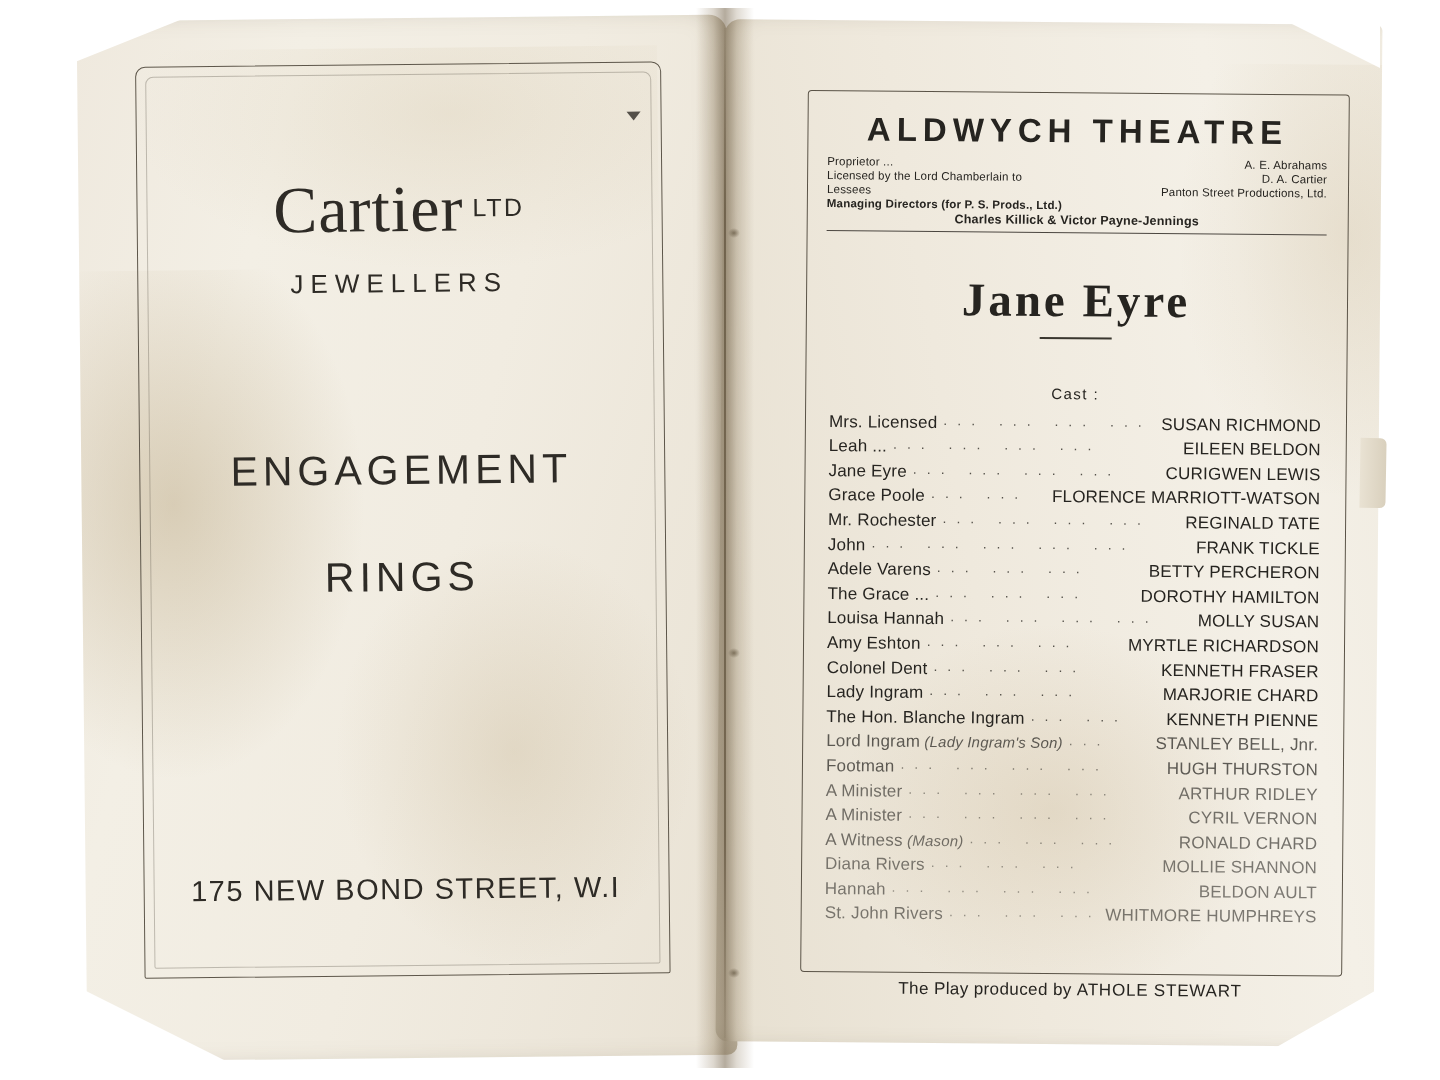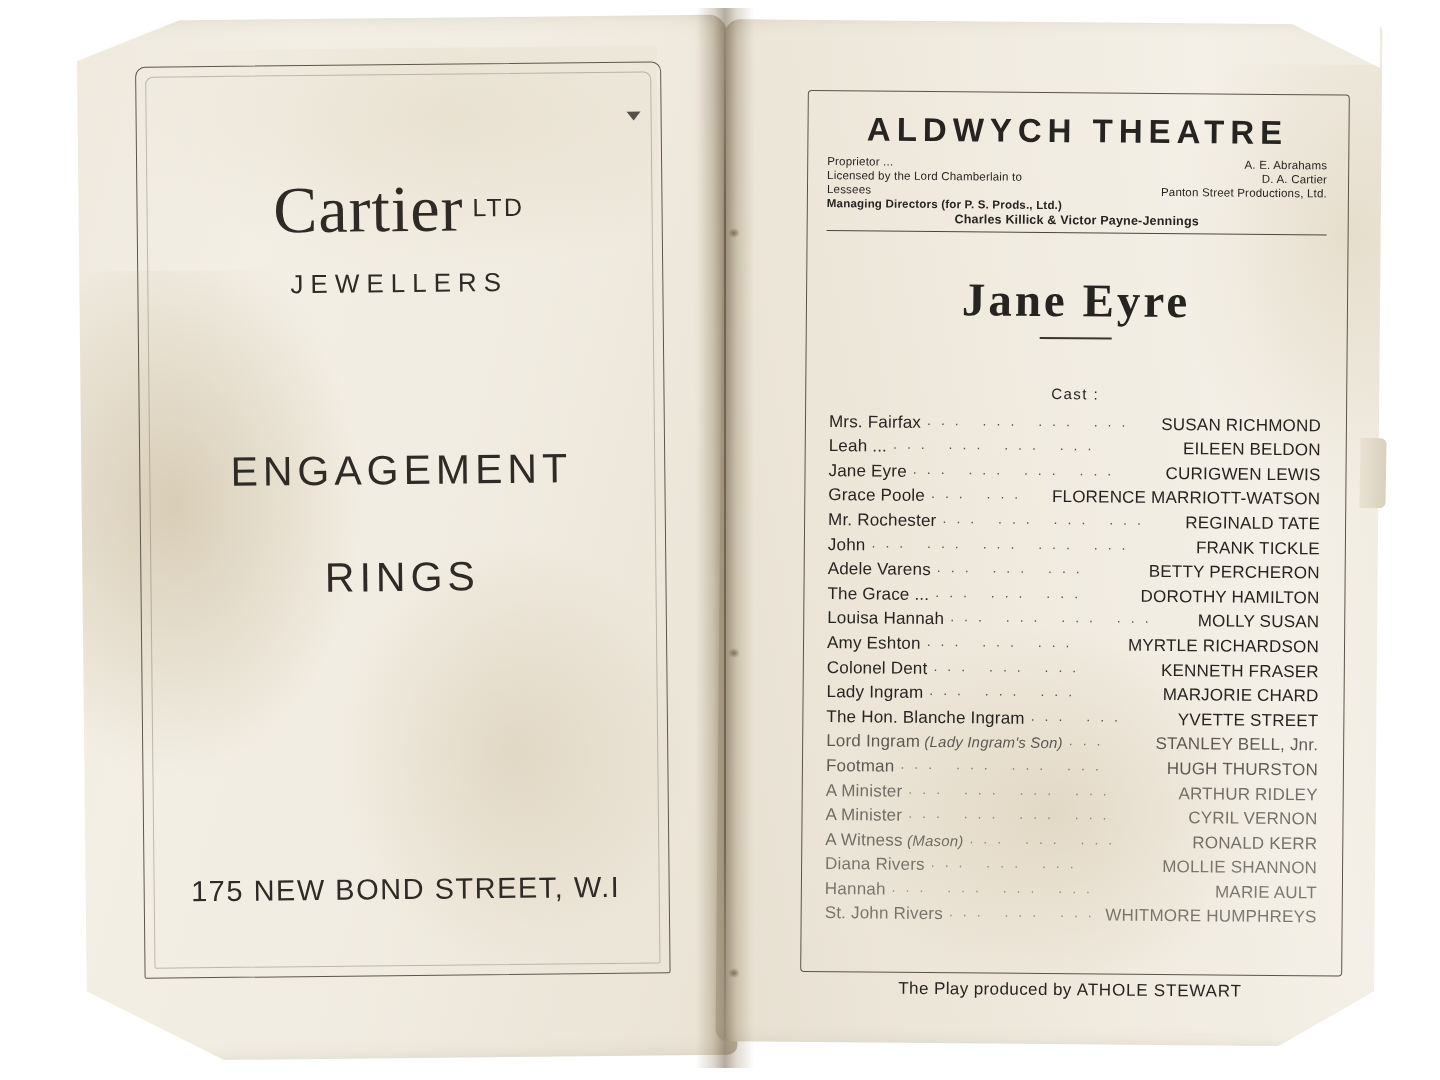--- a/index.html
+++ b/index.html
@@ -422,21 +422,21 @@
           </div>
 
           <div class="play-title">Jane Eyre</div>
           <div class="title-rule"></div>
 
           <div class="cast-label">Cast :</div>
 
           <div class="cast-list">
 
           <div class="cast-row">
-                <span class="cast-role">Mrs. Fairfax</span>
+                <span class="cast-role">Mrs. Licensed</span>
                 <span class="cast-dots">...  ...  ...  ...</span>
                 <span class="cast-actor">SUSAN  RICHMOND</span>
               </div>
               <div class="cast-row">
                 <span class="cast-role">Leah ...</span>
                 <span class="cast-dots">...  ...  ...  ...</span>
                 <span class="cast-actor">EILEEN  BELDON</span>
               </div>
               <div class="cast-row">
                 <span class="cast-role">Jane Eyre</span>
@@ -484,21 +484,21 @@
                 <span class="cast-actor">KENNETH  FRASER</span>
               </div>
               <div class="cast-row">
                 <span class="cast-role">Lady Ingram</span>
                 <span class="cast-dots">...  ...  ...</span>
                 <span class="cast-actor">MARJORIE  CHARD</span>
               </div>
               <div class="cast-row">
                 <span class="cast-role">The Hon. Blanche Ingram</span>
                 <span class="cast-dots">...  ...</span>
-                <span class="cast-actor">YVETTE  STREET</span>
+                <span class="cast-actor">KENNETH  PIENNE</span>
               </div>
               <div class="cast-row fade1">
                 <span class="cast-role">Lord Ingram<em> (Lady Ingram's Son)</em></span>
                 <span class="cast-dots">...</span>
                 <span class="cast-actor">STANLEY BELL, Jnr.</span>
               </div>
               <div class="cast-row fade1">
                 <span class="cast-role">Footman</span>
                 <span class="cast-dots">...  ...  ...  ...</span>
                 <span class="cast-actor">HUGH  THURSTON</span>
@@ -509,31 +509,31 @@
                 <span class="cast-actor">ARTHUR  RIDLEY</span>
               </div>
               <div class="cast-row fade2">
                 <span class="cast-role">A Minister</span>
                 <span class="cast-dots">...  ...  ...  ...</span>
                 <span class="cast-actor">CYRIL  VERNON</span>
               </div>
               <div class="cast-row fade2">
                 <span class="cast-role">A Witness<em> (Mason)</em></span>
                 <span class="cast-dots">...  ...  ...</span>
-                <span class="cast-actor">RONALD  KERR</span>
+                <span class="cast-actor">RONALD  CHARD</span>
               </div>
               <div class="cast-row fade3">
                 <span class="cast-role">Diana Rivers</span>
                 <span class="cast-dots">...  ...  ...</span>
                 <span class="cast-actor">MOLLIE  SHANNON</span>
               </div>
               <div class="cast-row fade3">
                 <span class="cast-role">Hannah</span>
                 <span class="cast-dots">...  ...  ...  ...</span>
-                <span class="cast-actor">MARIE  AULT</span>
+                <span class="cast-actor">BELDON  AULT</span>
               </div>
               <div class="cast-row fade3">
                 <span class="cast-role">St. John Rivers</span>
                 <span class="cast-dots">...  ...  ...</span>
                 <span class="cast-actor">WHITMORE  HUMPHREYS</span>
               </div>
             </div>
 
           <div class="produced">
             <span>The Play produced by </span><span class="name">ATHOLE STEWART</span>

